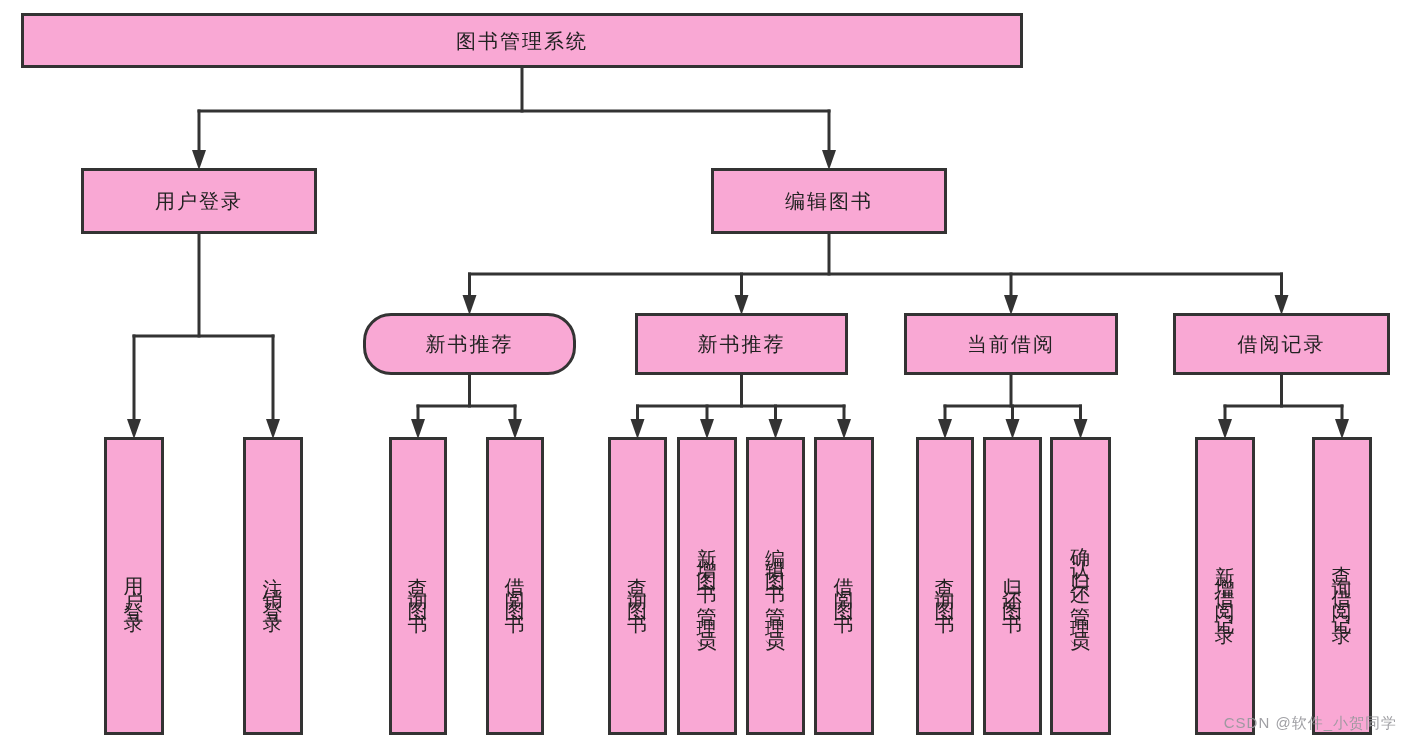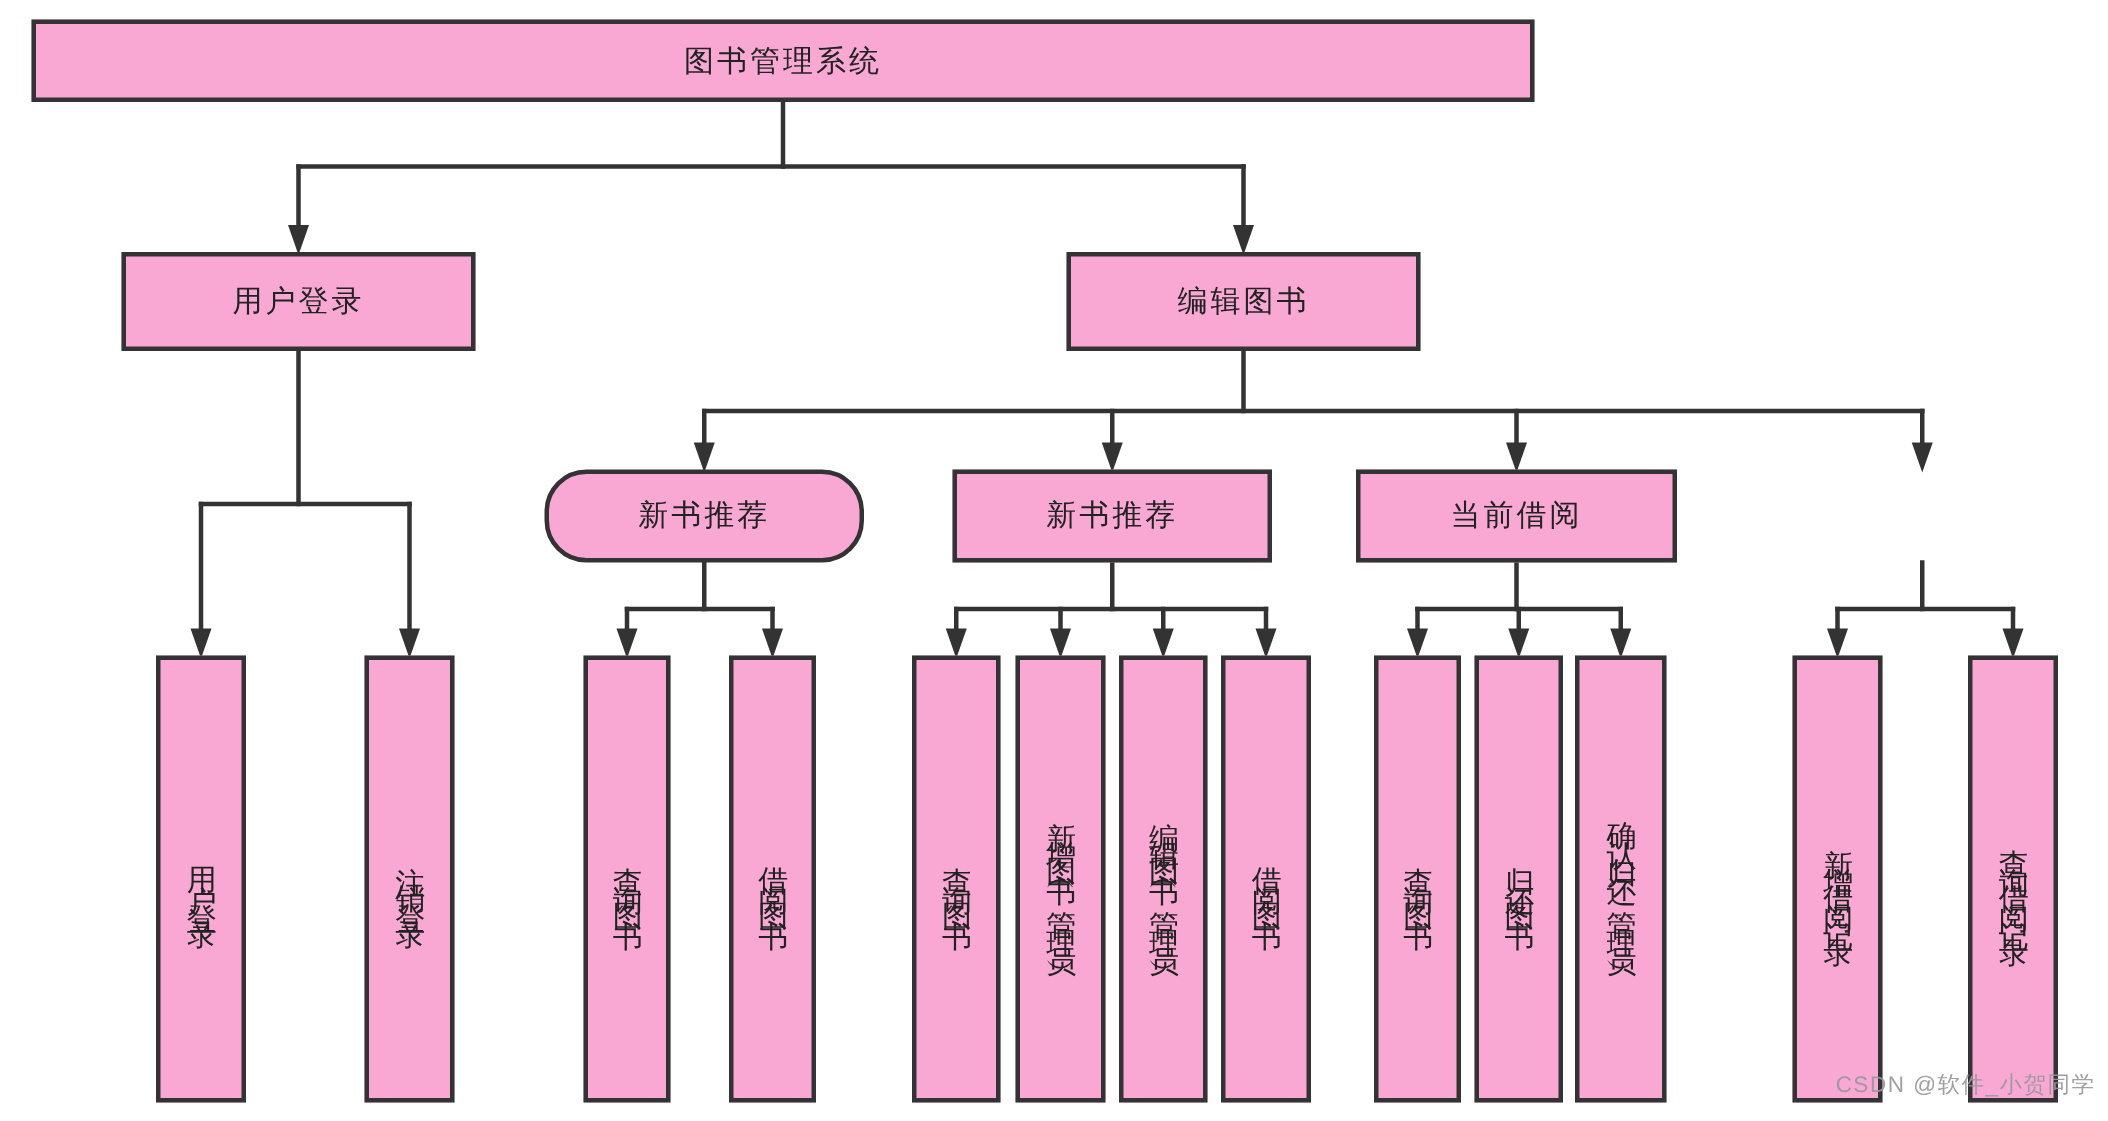--- a/index.html
+++ b/index.html
@@ -126,20 +126,23 @@
     </div>
     <div class="node horiz" style="left: 363px; top: 313px; width: 213px; height: 62px; border-radius: 28px;">
       <span class="label">新书推荐</span>
     </div>
     <div class="node horiz" style="left: 635px; top: 313px; width: 213px; height: 62px;">
       <span class="label">新书推荐</span>
     </div>
     <div class="node horiz" style="left: 904px; top: 313px; width: 214px; height: 62px; justify-content: center;">
       <span class="label">当前借阅</span>
     </div>
+    <div class="node horiz" style="left: 1173px; top: 313px; width: 217px; height: 62px;">
+      <span class="label">借阅记录</span>
+    </div>
     <div class="node vert" style="left: 104px; top: 437px; width: 60px; height: 298px;">
       <span class="label">用户登录</span>
     </div>
     <div class="node vert" style="left: 243px; top: 437px; width: 60px; height: 298px;">
       <span class="label">注销登录</span>
     </div>
     <div class="node vert" style="left: 389px; top: 437px; width: 58px; height: 298px;">
       <span class="label">查询图书</span>
     </div>
     <div class="node vert" style="left: 486px; top: 437px; width: 58px; height: 298px;">

